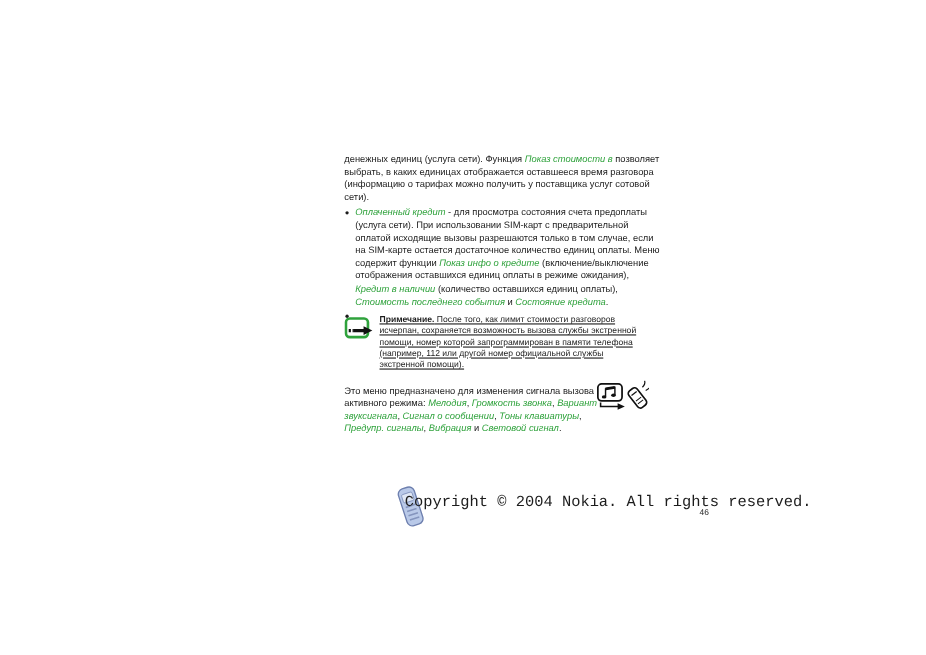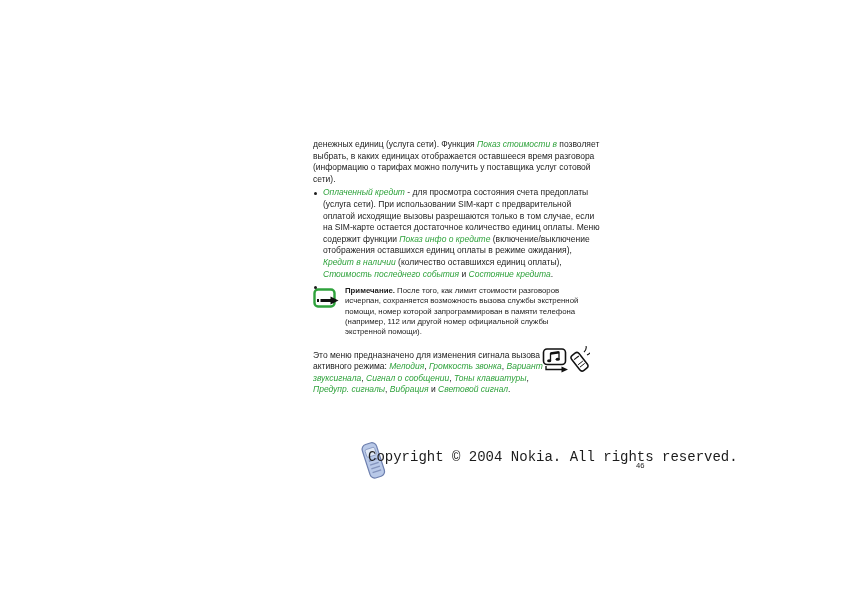--- a/index.html
+++ b/index.html
@@ -9,21 +9,21 @@
   }
   .content { position:absolute; left:281px; top:139px; width:292px;
     font-size:8.5px; line-height:11.6px; }
   .intro { margin:0; }
   ul.bullets { list-style:none; margin:2px 0 0 0; padding:0; }
   ul.bullets li { position:relative; padding-left:10px; margin-top:2px; }
   .bullet-dot { position:absolute; left:1px; top:4.3px; width:3px; height:3px;
     background:#1c1c1c; border-radius:50%; }
   .s-b { font-weight:bold; }
   .s-g { color:#2fa23c; font-style:italic; }
-  .note { display:flex; margin-top:6px; }
+  .note { display:flex; margin-top:6px;text-decoration:underline; }
   .note svg { flex:0 0 auto; margin-top:2px; }
   .note-text { margin:0 0 0 5px; width:244px; font-size:7.8px; line-height:10.3px; }
   .section { position:relative; margin-top:12px; }
   .section-heading { display:flex; align-items:center; margin:0;
     font-size:11.5px; font-weight:bold; letter-spacing:0.1px; }
   .marker { width:8px; height:8px; background:#111; margin-right:6px; flex:0 0 auto; }
   .section-body { margin:6px 0 0 0; width:240px; }
   .tones-icon { position:absolute; left:229px; top:-4px; }
   .footer-phone { position:absolute; left:326px; top:440px; }
   .copyright { position:absolute; left:336px; top:449px; font-size:14px;font-family:Liberation Mono, monospace; }

